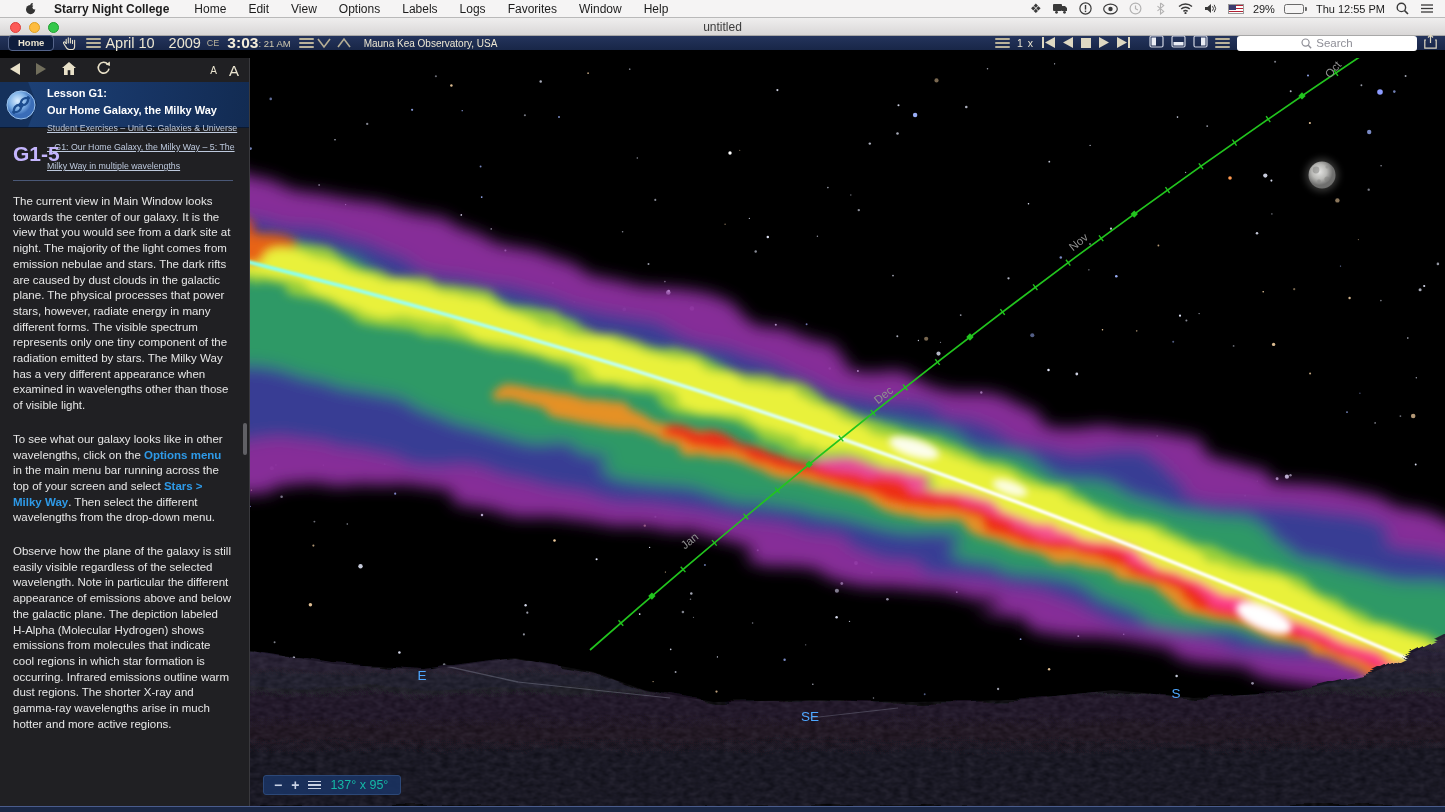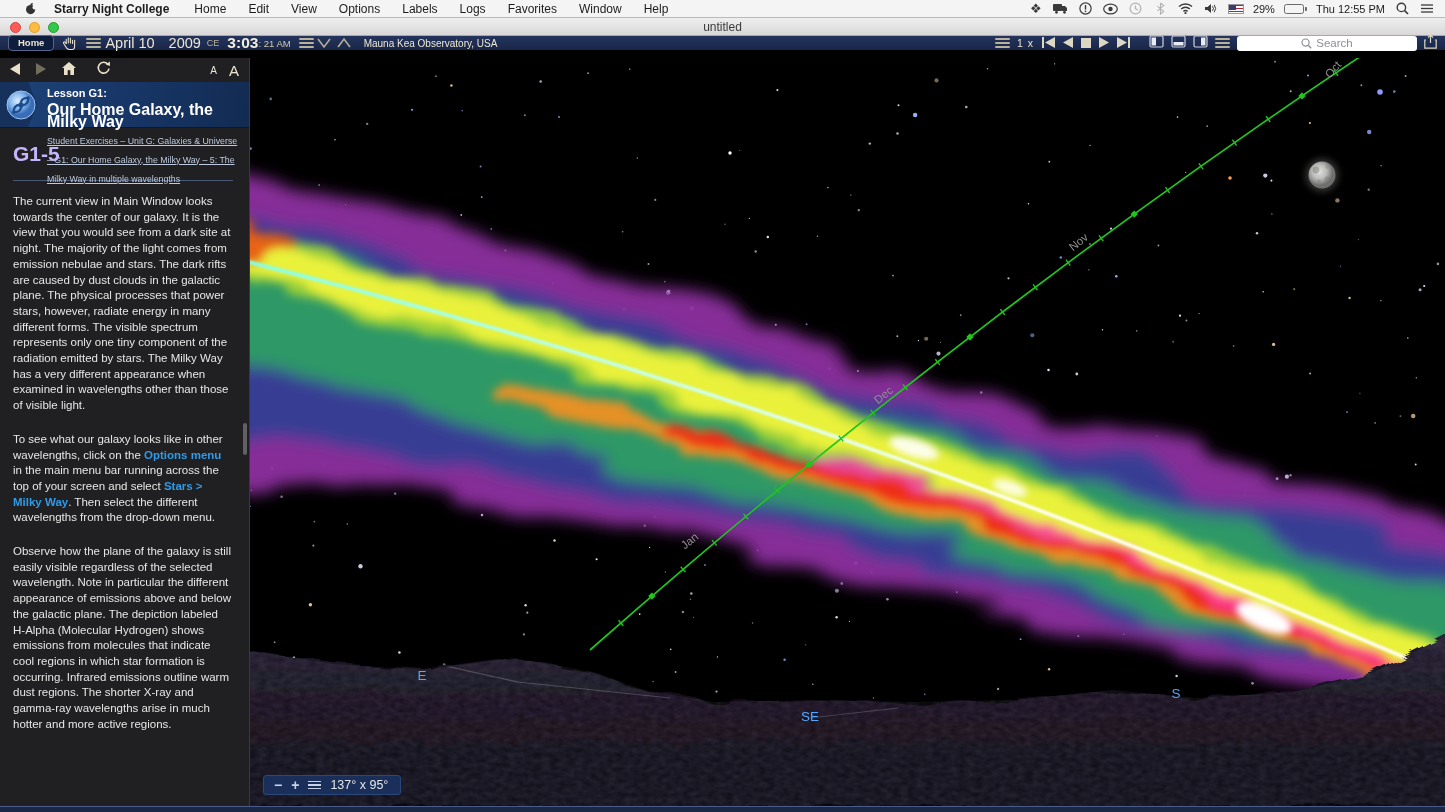--- a/index.html
+++ b/index.html
@@ -60,40 +60,40 @@
   .sb-nav{height:24px;display:flex;align-items:center;gap:12px;padding:0 10px;}
   .sb-nav .sp{flex:1;}
   .fontA1{font-size:10px;color:#e9e3cf;}
   .fontA2{font-size:15px;color:#e9e3cf;}
   .lesson-head{height:46px;background:linear-gradient(100deg,#1e4379 0%,#173565 55%,#122b52 100%);
     display:flex;border-bottom:1px solid #0a1830;}
   .lesson-icon{width:46px;height:100%;background:#15315c;clip-path:polygon(0 0,76% 0,100% 50%,76% 100%,0 100%);
     display:flex;align-items:center;padding-left:5px;}
   .lesson-txt{padding:5px 6px 0 10px;line-height:12.5px;}
   .lesson-label{font-size:11px;font-weight:bold;color:#fff;}
-  .lesson-title{font-size:16px;font-weight:bold;color:#fff;margin-top:4px;}
+  .lesson-title{font-size:11px;font-weight:bold;color:#fff;margin-top:4px;}
   .lesson-crumb{font-size:8.8px;color:#bdc9dd;text-decoration:underline;margin-top:3px;display:block;line-height:19px;}
   .sb-body{padding:14px 16px 0 13px;}
   .g-id{font-size:21px;font-weight:bold;color:#c4b5fd;}
   .g-title{font-size:15px;color:#f2f2f2;margin-top:12px;line-height:19px;width:200px;}
   .g-rule{border:none;border-top:1px solid #4a5877;margin:14px 0 0;}
   .sb-body p{font-size:11.5px;line-height:15.7px;color:#e6e6e6;margin:18px 0 0;width:218px;}
   .sb-body p:first-of-type{margin-top:13px;}
   .blink{color:#2e9ae8;font-weight:bold;text-decoration:none;cursor:pointer;}
   .sb-scroll{position:absolute;right:2px;top:365px;width:4px;height:32px;background:#606065;border-radius:2px;}
 
   
   #mainview{position:absolute;top:58px;left:250px;width:1195px;height:748px;background:#000;}
   #skysvg{position:absolute;inset:0;}
   #zoombar{position:absolute;left:13px;bottom:11px;height:20px;background:rgba(26,50,95,.92);
     border:1px solid #2c4878;border-radius:3px;display:flex;align-items:center;gap:9px;
     padding:0 12px 0 10px;color:#c9d2e4;}
   #zoombar .zi{font-size:14px;font-weight:bold;line-height:1;color:#c9d2e4;}
   #zoombar .zh i{display:block;width:13px;height:1.5px;background:#c9d2e4;margin:2.2px 0;}
-  #zoombar .fov{font-size:12.5px;color:#e5e5e5;}
+  #zoombar .fov{font-size:12.5px;color:#14b8a6;}
 
   
   #bottomstrip{position:absolute;bottom:0;left:0;width:100%;height:6px;background:#1a2745;border-top:1px solid #4a5c8c;}
 </style>
 </head>
 <body>
 
 <div id="screen">
 
   <div id="menubar">

